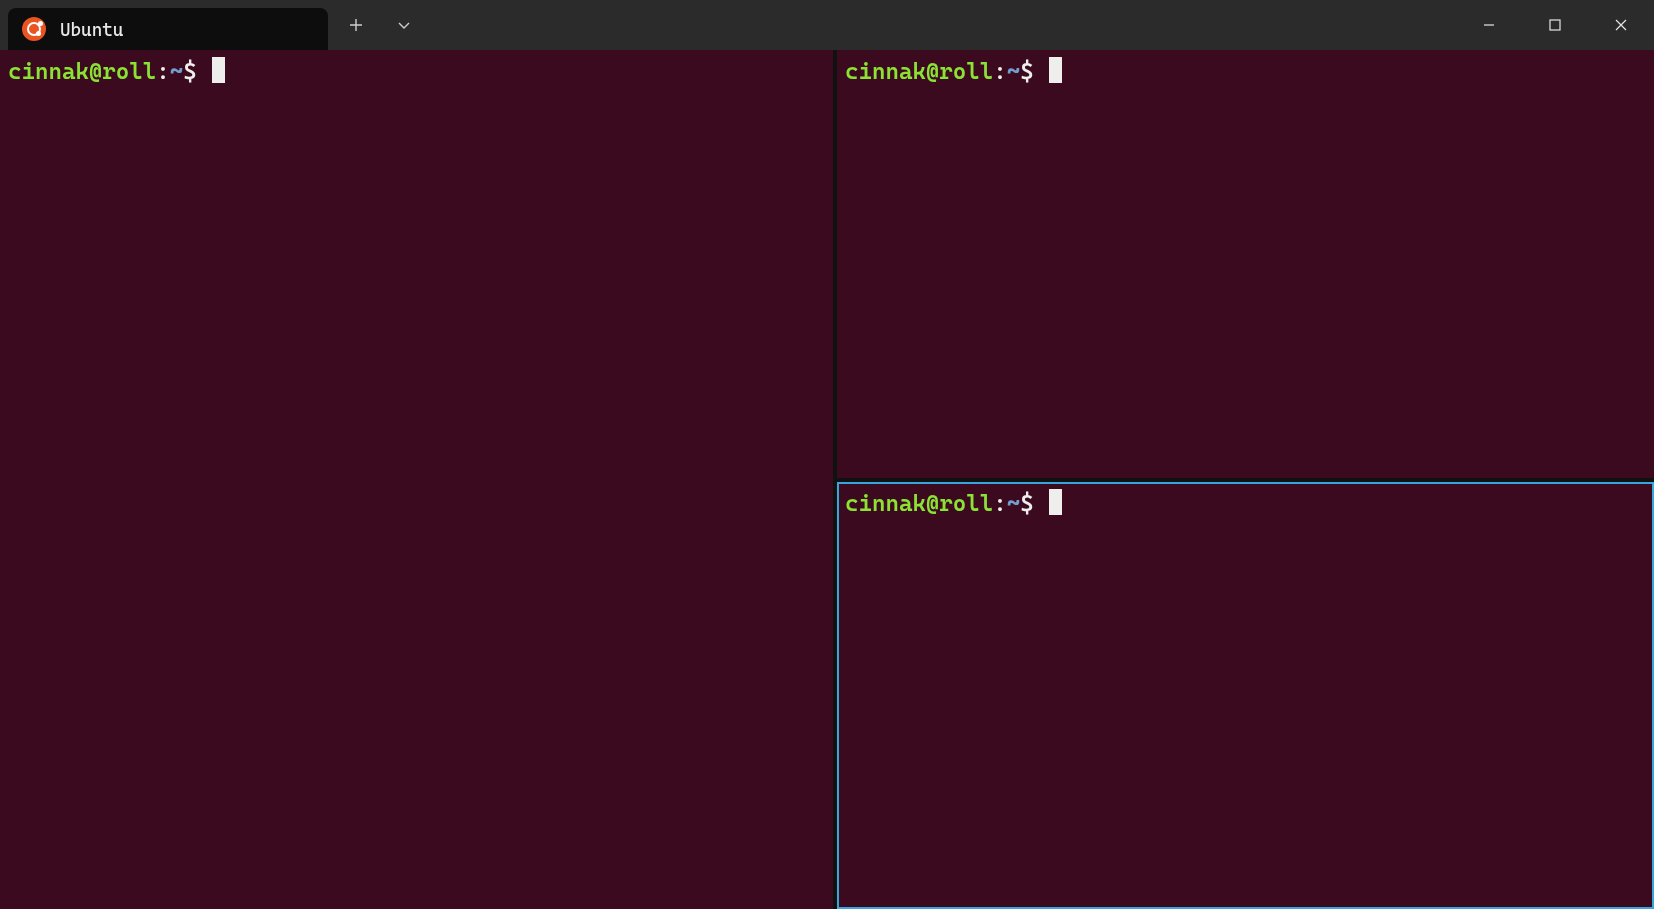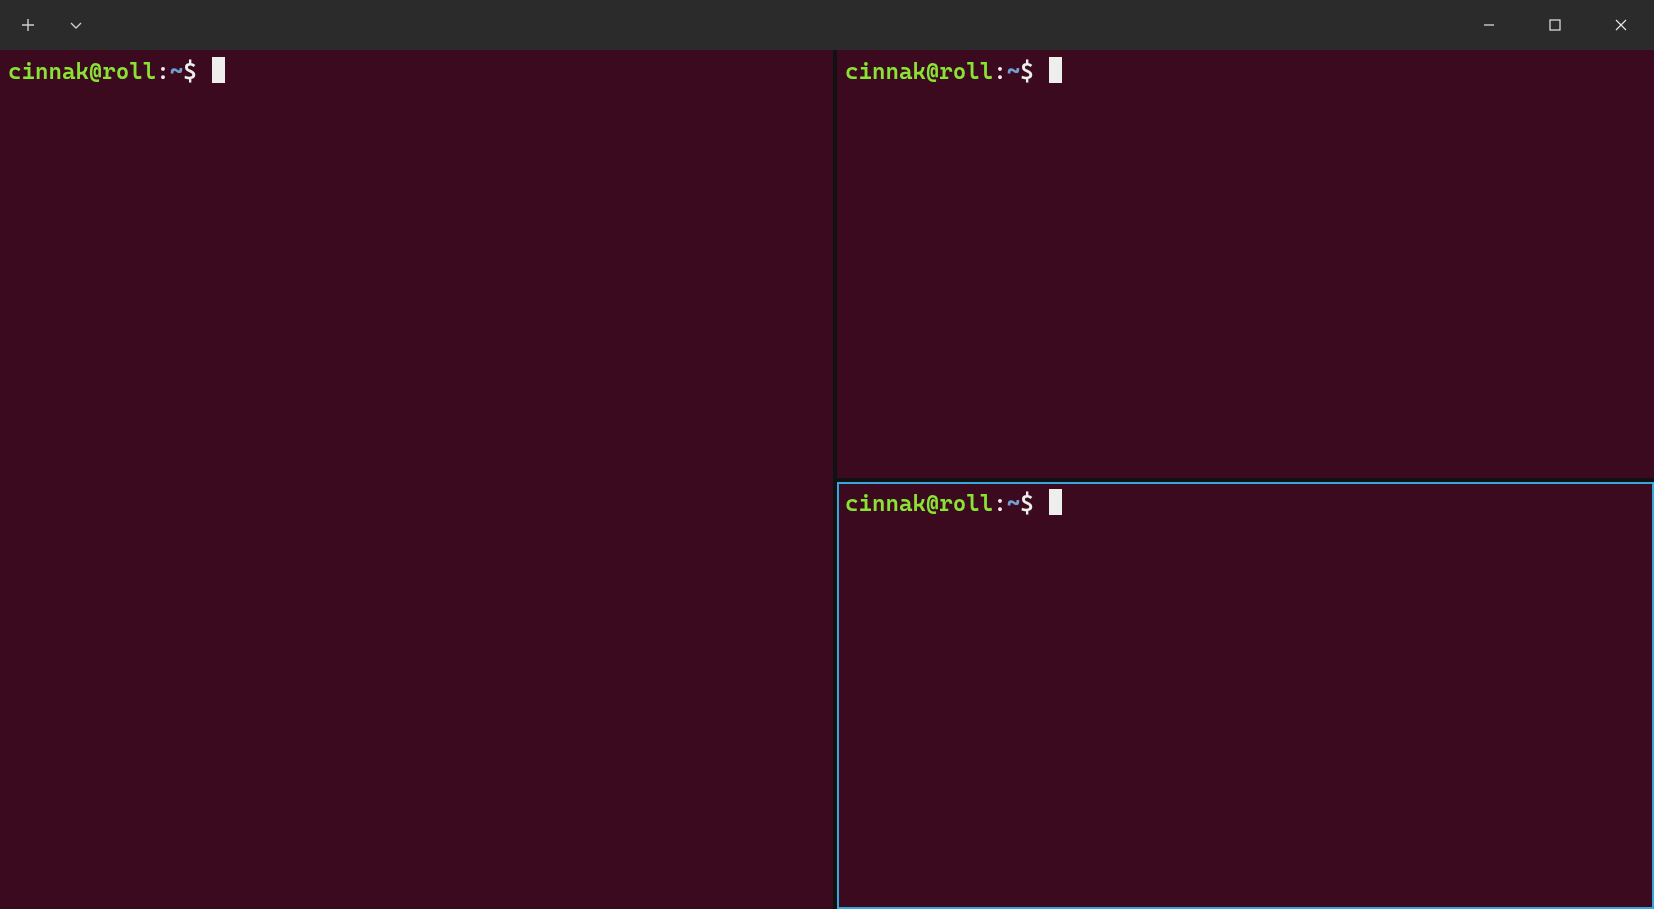--- a/index.html
+++ b/index.html
@@ -155,20 +155,31 @@
     vertical-align: -4px;
     margin-left: 2px;
   }
 </style>
 </head>
 <body>
 
 <div class="window">
 
   <div class="titlebar">
+    <div class="tabstrip">
+      <div class="tab">
+        <span class="ubuntu-icon"></span>
+        <span class="tab-title">Ubuntu</span>
+        <span class="close">
+          <svg viewBox="0 0 16 16">
+              <path d="M3 3 L13 13 M13 3 L3 13"></path>
+            </svg>
+        </span>
+      </div>
+    </div>
     <div class="titlebar-buttons">
       <div class="tb-btn">
         <svg viewBox="0 0 18 18">
             <path d="M9 3 V15 M3 9 H15"></path>
           </svg>
       </div>
       <div class="tb-btn">
         <svg viewBox="0 0 18 18">
             <path d="M4 7 L9 12 L14 7"></path>
           </svg>

